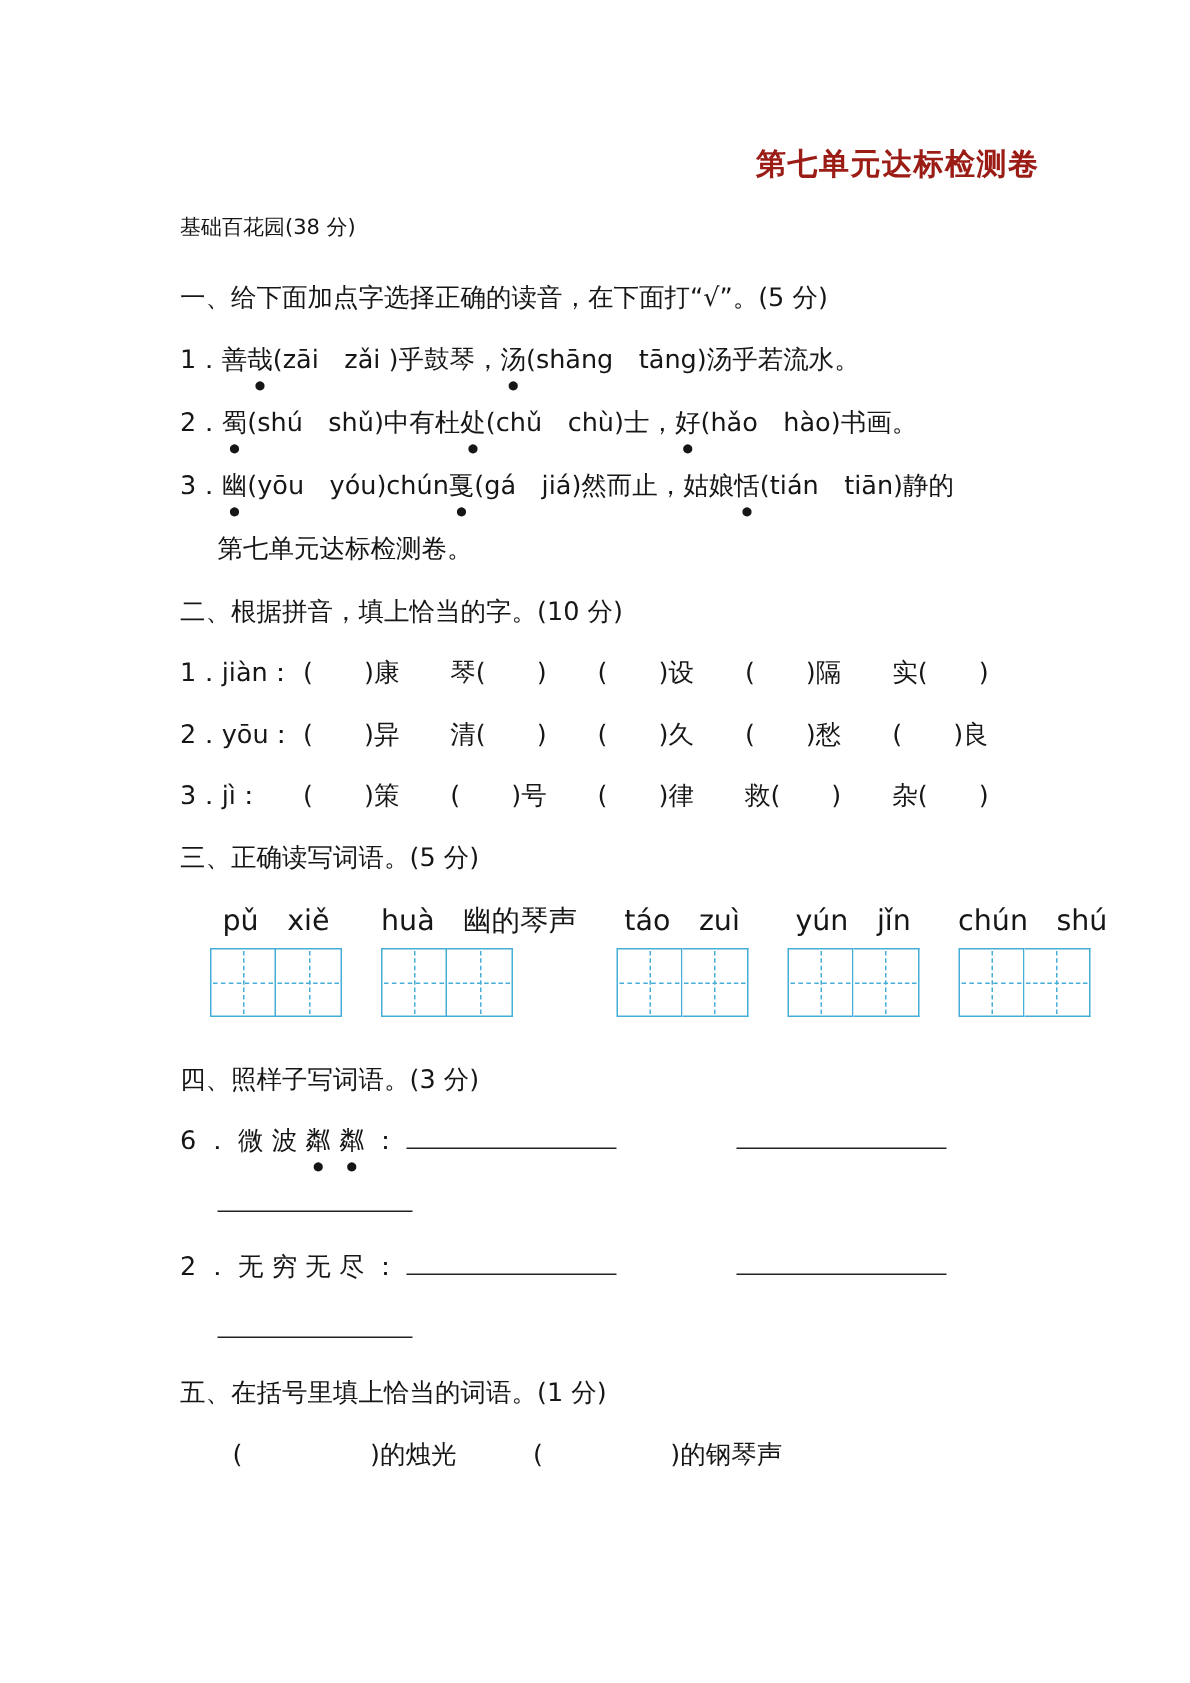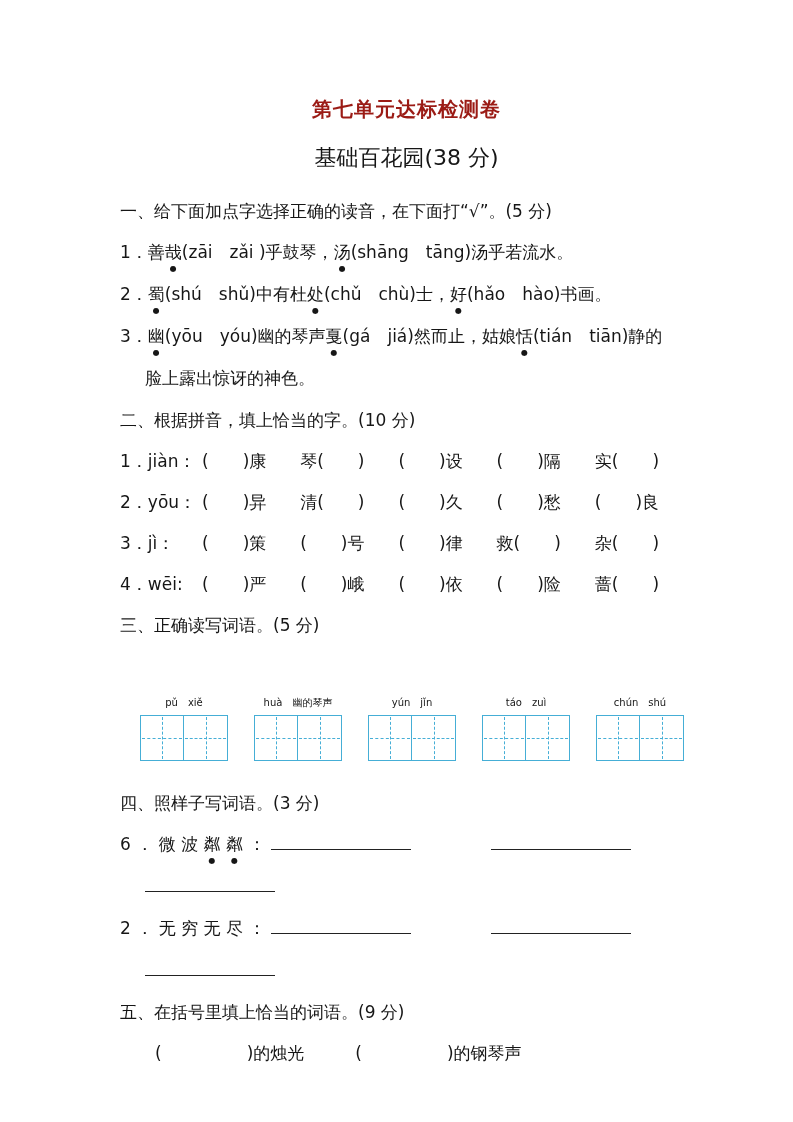--- a/index.html
+++ b/index.html
@@ -8,45 +8,45 @@
     position:relative;
     width:793px; height:1122px;
     background:#fff;
     color:var(--text_color,#161616);
     font-family:"DejaVu Sans","Liberation Sans",sans-serif;
     font-size:17px;
     padding:96px 100px 40px 120px;
     overflow:hidden;
   }
   .title {
-    text-align:center; font-size:20px; font-weight:bold;
+    text-align:right; font-size:20px; font-weight:bold;
     color:var(--title_color,#9b1b15);
     margin-bottom:20px; letter-spacing:1px;
   }
-  .subtitle { text-align:center; font-size:22px; margin-bottom:26px; }
+  .subtitle { text-align:left; font-size:14px; margin-bottom:26px; }
   .heading { margin-bottom:17px; line-height:24px; }
   p.line { line-height:24px; margin-bottom:18px; }
   .indent { margin-left:25px; }
 
   
   .em { position:relative; display:inline-block; }
   .em::after {
     content:"●"; position:absolute; left:0; width:100%;
     text-align:center; bottom:-9px; font-size:8px; line-height:1;
     color:var(--text_color,#161616);
   }
 
   
   .fillrow { display:flex; margin-bottom:17px; line-height:24px; }
   .rowlabel { flex:0 0 82px; white-space:pre; }
   .rowitem { flex:1; white-space:pre; }
 
   
   .gridrow { display:flex; gap:26px; margin:4px 0 30px 20px; }
-  .pinyin { text-align:center; font-size:10px; margin-bottom:5px; white-space:pre;margin-top:42px; }
+  .pinyin { text-align:center; font-size:19px; margin-bottom:5px; white-space:pre; }
   .cells { display:flex; }
   .cell {
     width:44px; height:46px;
     border:1px solid var(--grid_color,#45aed6);
     position:relative; background:#fff;
   }
   .cell + .cell { border-left:none; }
   .cell::before {
     content:""; position:absolute; left:50%; top:1px; bottom:1px;
     border-left:1px dashed var(--grid_color,#45aed6);
@@ -74,23 +74,23 @@
 
   <h1 class="title">第七单元达标检测卷</h1>
   <div class="subtitle">基础百花园(38 分)</div>
 
   <p class="heading">一、给下面加点字选择正确的读音，在下面打“√”。(5 分)</p>
 
   <p class="line"><span>1．善</span><span class="em">哉</span><span>(zāi　zǎi )乎鼓琴，</span><span class="em">汤</span><span>(shāng　tāng)汤乎若流水。</span></p>
 
   <p class="line"><span>2．</span><span class="em">蜀</span><span>(shú　shǔ)中有杜</span><span class="em">处</span><span>(chǔ　chù)士，</span><span class="em">好</span><span>(hǎo　hào)书画。</span></p>
 
-  <p class="line"><span>3．</span><span class="em">幽</span><span>(yōu　yóu)幽的琴声</span><span class="em">戛</span><span>(gá　jiá)然而止，姑娘</span><span class="em">恬</span><span>(tián　tiān)静的</span></p>
+  <p class="line"><span>3．</span><span class="em">幽</span><span>(yōu　yóu)chún</span><span class="em">戛</span><span>(gá　jiá)然而止，姑娘</span><span class="em">恬</span><span>(tián　tiān)静的</span></p>
 
-  <p class="line indent">脸上露出惊讶的神色。</p>
+  <p class="line indent">第七单元达标检测卷。</p>
 
   <p class="heading">二、根据拼音，填上恰当的字。(10 分)</p>
 
   <div class="fillrow">
     <span class="rowlabel">1．jiàn：</span>
     <span class="rowitem">(　　)康</span>
     <span class="rowitem">琴(　　)</span>
     <span class="rowitem">(　　)设</span>
     <span class="rowitem">(　　)隔</span>
     <span class="rowitem">实(　　)</span>
@@ -107,55 +107,47 @@
 
   <div class="fillrow">
     <span class="rowlabel">3．jì：</span>
     <span class="rowitem">(　　)策</span>
     <span class="rowitem">(　　)号</span>
     <span class="rowitem">(　　)律</span>
     <span class="rowitem">救(　　)</span>
     <span class="rowitem">杂(　　)</span>
   </div>
 
-  <div class="fillrow">
-    <span class="rowlabel">4．wēi:</span>
-    <span class="rowitem">(　　)严</span>
-    <span class="rowitem">(　　)峨</span>
-    <span class="rowitem">(　　)依</span>
-    <span class="rowitem">(　　)险</span>
-    <span class="rowitem">蔷(　　)</span>
-  </div>
 
   <p class="heading">三、正确读写词语。(5 分)</p>
 
   <div class="gridrow">
     <div class="group">
       <div class="pinyin">pǔ　xiě</div>
       <div class="cells">
         <div class="cell"></div>
         <div class="cell"></div>
       </div>
     </div>
     <div class="group">
       <div class="pinyin">huà　幽的琴声</div>
       <div class="cells">
         <div class="cell"></div>
         <div class="cell"></div>
       </div>
     </div>
     <div class="group">
-      <div class="pinyin">yún　jǐn</div>
+      <div class="pinyin">táo　zuì</div>
       <div class="cells">
         <div class="cell"></div>
         <div class="cell"></div>
       </div>
     </div>
     <div class="group">
-      <div class="pinyin">táo　zuì</div>
+      <div class="pinyin">yún　jǐn</div>
       <div class="cells">
         <div class="cell"></div>
         <div class="cell"></div>
       </div>
     </div>
     <div class="group">
       <div class="pinyin">chún　shú</div>
       <div class="cells">
         <div class="cell"></div>
         <div class="cell"></div>
@@ -164,16 +156,16 @@
   </div>
 
   <p class="heading">四、照样子写词语。(3 分)</p>
 
   <p class="line spaced"><span>6．微波</span><span class="em">粼</span><span class="em">粼</span><span>：</span><span class="blank"></span><span class="blank gap"></span></p>
   <p class="line"><span class="blank small indent"></span></p>
 
   <p class="line spaced"><span>2．无穷无尽：</span><span class="blank"></span><span class="blank gap"></span></p>
   <p class="line"><span class="blank small indent"></span></p>
 
-  <p class="heading">五、在括号里填上恰当的词语。(9 分)</p>
+  <p class="heading">五、在括号里填上恰当的词语。(1 分)</p>
   <p class="line s5line">(　　　　　)的烛光　　　(　　　　　)的钢琴声</p>
 
 </div>
 
 </body></html>

